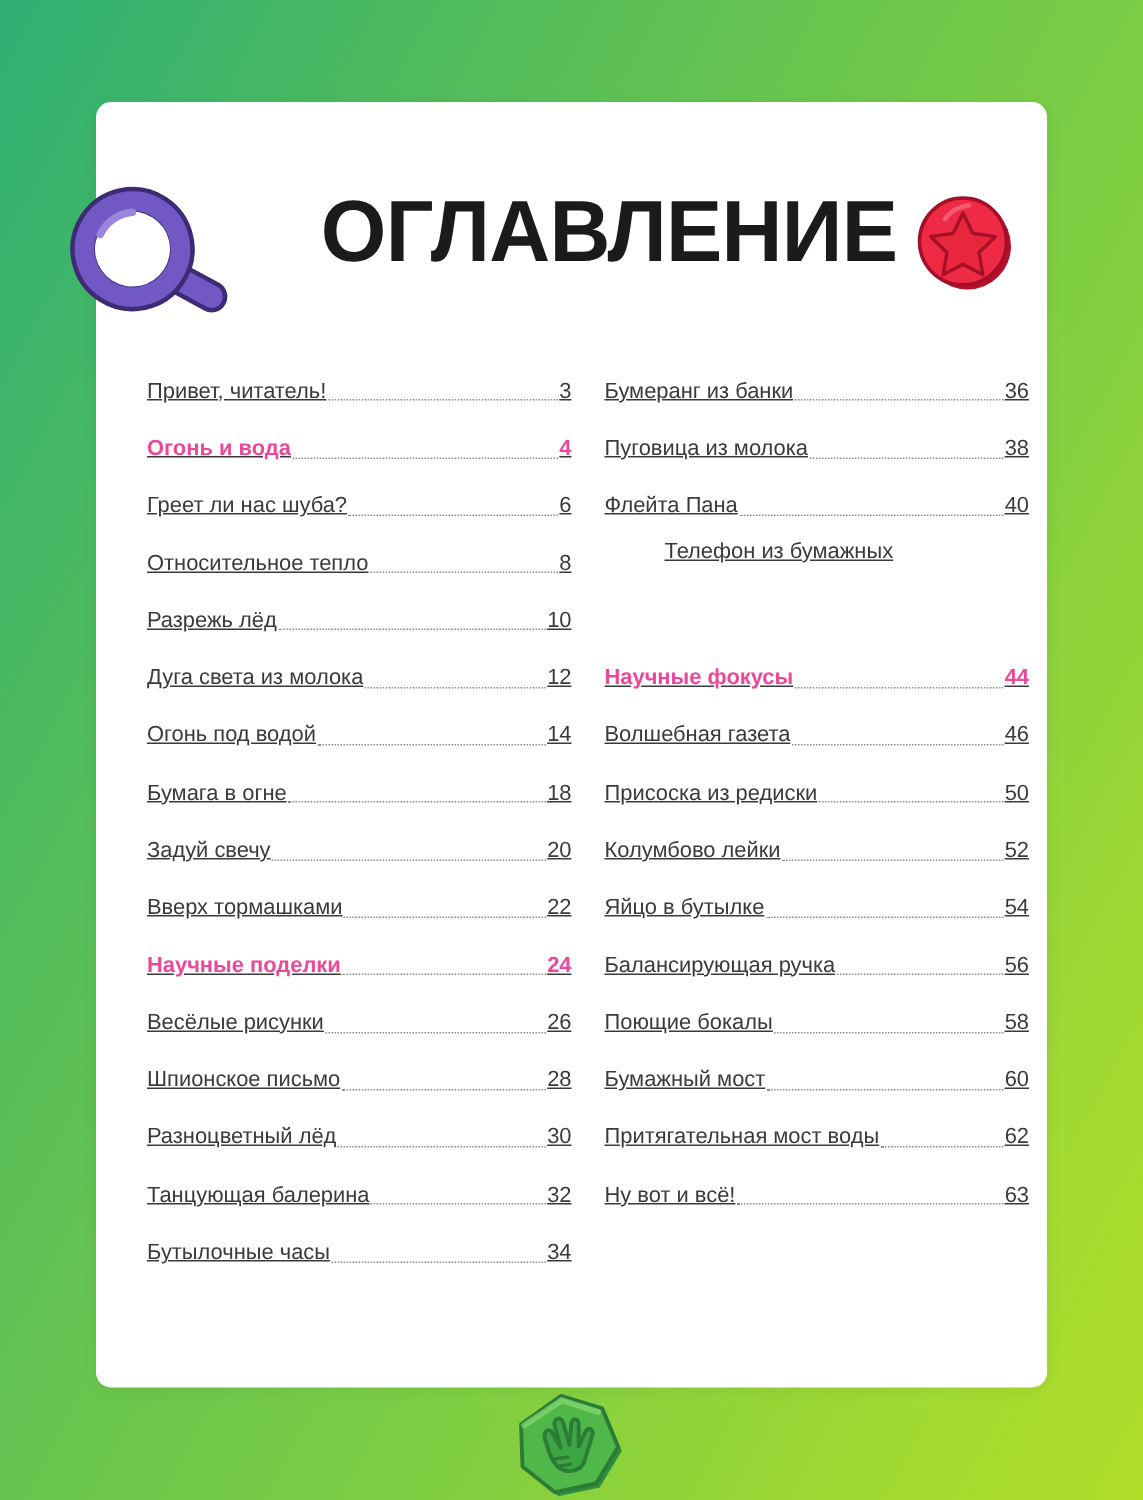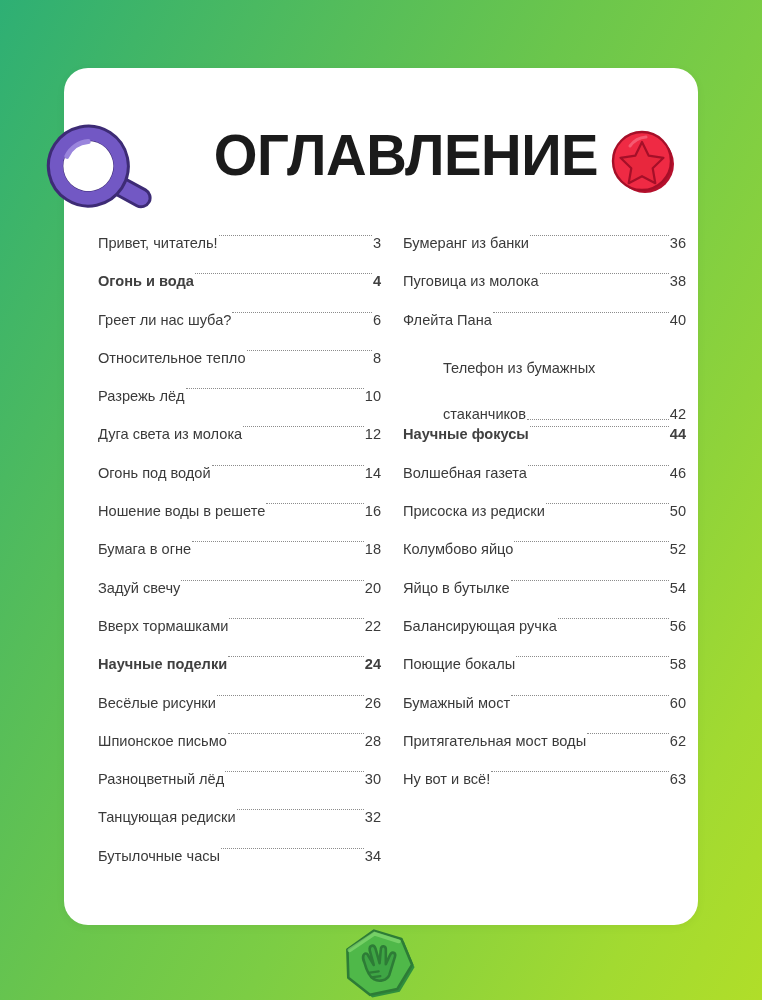--- a/index.html
+++ b/index.html
@@ -34,21 +34,21 @@
   }
 
   
   .card {
     position: absolute;
     left: 64px;
     top: 68px;
     width: 634px;
     height: 857px;
     background: #ffffff;
-    border-radius: 24px;
+    border-radius: 10px;
     box-shadow: 0 2px 10px rgba(0,0,0,0.05);
   }
 
   
   .header {
     position: absolute;
     left: 0;
     top: 0;
     width: 634px;
     height: 160px;
@@ -102,32 +102,34 @@
     box-sizing: border-box;
   }
 
   .toc-col {
     width: 283px;
     flex: 0 0 283px;
   }
 
   .toc-entry {
     display: flex;
+    align-items: flex-end;
     font-size: 14.6px;
     line-height: 1.35;
     color: #3a3a3a;
     height: 38.3px;
     box-sizing: border-box;
     white-space: nowrap;
+    text-decoration: underline;
   }
 
   .toc-entry.bold .entry-title,
   .toc-entry.bold .entry-page {
     font-weight: 700;
-    color: #404040;
+    color: #ec4899;
   }
 
   .entry-title {
     flex: 0 0 auto;
     padding-bottom: 1px;
   }
 
   .entry-leader {
     flex: 1 1 auto;
     min-width: 4px;
@@ -241,25 +243,20 @@
           <span class="entry-leader"></span>
           <span class="entry-page">12</span>
         </div>
 
         <div class="toc-entry">
           <span class="entry-title">Огонь под водой</span>
           <span class="entry-leader"></span>
           <span class="entry-page">14</span>
         </div>
 
-        <div class="toc-entry">
-          <span class="entry-title">Ношение воды в решете</span>
-          <span class="entry-leader"></span>
-          <span class="entry-page">16</span>
-        </div>
 
         <div class="toc-entry">
           <span class="entry-title">Бумага в огне</span>
           <span class="entry-leader"></span>
           <span class="entry-page">18</span>
         </div>
 
         <div class="toc-entry">
           <span class="entry-title">Задуй свечу</span>
           <span class="entry-leader"></span>
@@ -290,21 +287,21 @@
           <span class="entry-page">28</span>
         </div>
 
         <div class="toc-entry">
           <span class="entry-title">Разноцветный лёд</span>
           <span class="entry-leader"></span>
           <span class="entry-page">30</span>
         </div>
 
         <div class="toc-entry">
-          <span class="entry-title">Танцующая редиски</span>
+          <span class="entry-title">Танцующая балерина</span>
           <span class="entry-leader"></span>
           <span class="entry-page">32</span>
         </div>
 
         <div class="toc-entry">
           <span class="entry-title">Бутылочные часы</span>
           <span class="entry-leader"></span>
           <span class="entry-page">34</span>
         </div>
 
@@ -325,25 +322,20 @@
         </div>
 
         <div class="toc-entry">
           <span class="entry-title">Флейта Пана</span>
           <span class="entry-leader"></span>
           <span class="entry-page">40</span>
         </div>
 
         <div class="toc-entry wrap">
           <span class="wrap-line1">Телефон из бумажных</span>
-          <span class="wrap-line2">
-            <span class="entry-title">стаканчиков</span>
-            <span class="entry-leader"></span>
-            <span class="entry-page">42</span>
-          </span>
         </div>
 
         <div class="toc-entry bold">
           <span class="entry-title">Научные фокусы</span>
           <span class="entry-leader"></span>
           <span class="entry-page">44</span>
         </div>
 
         <div class="toc-entry">
           <span class="entry-title">Волшебная газета</span>
@@ -352,21 +344,21 @@
         </div>
 
 
         <div class="toc-entry">
           <span class="entry-title">Присоска из редиски</span>
           <span class="entry-leader"></span>
           <span class="entry-page">50</span>
         </div>
 
         <div class="toc-entry">
-          <span class="entry-title">Колумбово яйцо</span>
+          <span class="entry-title">Колумбово лейки</span>
           <span class="entry-leader"></span>
           <span class="entry-page">52</span>
         </div>
 
         <div class="toc-entry">
           <span class="entry-title">Яйцо в бутылке</span>
           <span class="entry-leader"></span>
           <span class="entry-page">54</span>
         </div>
 

